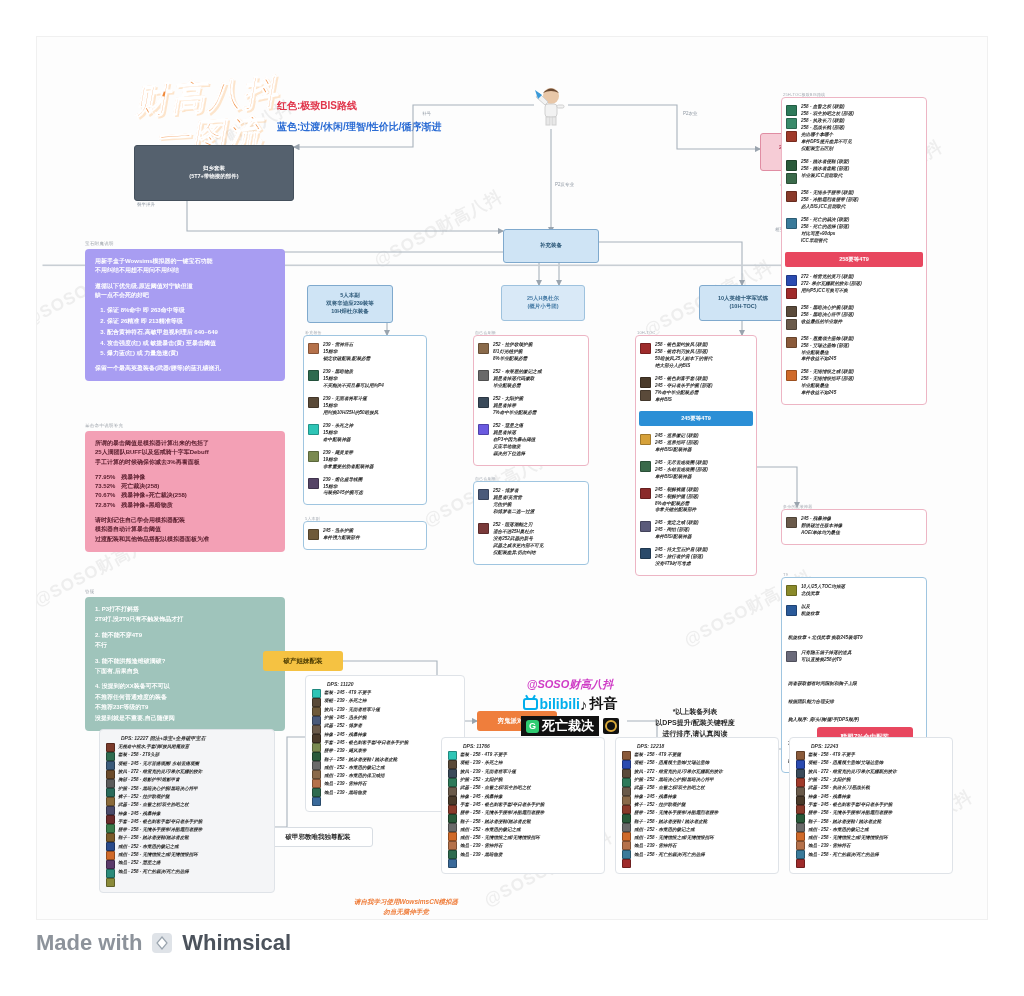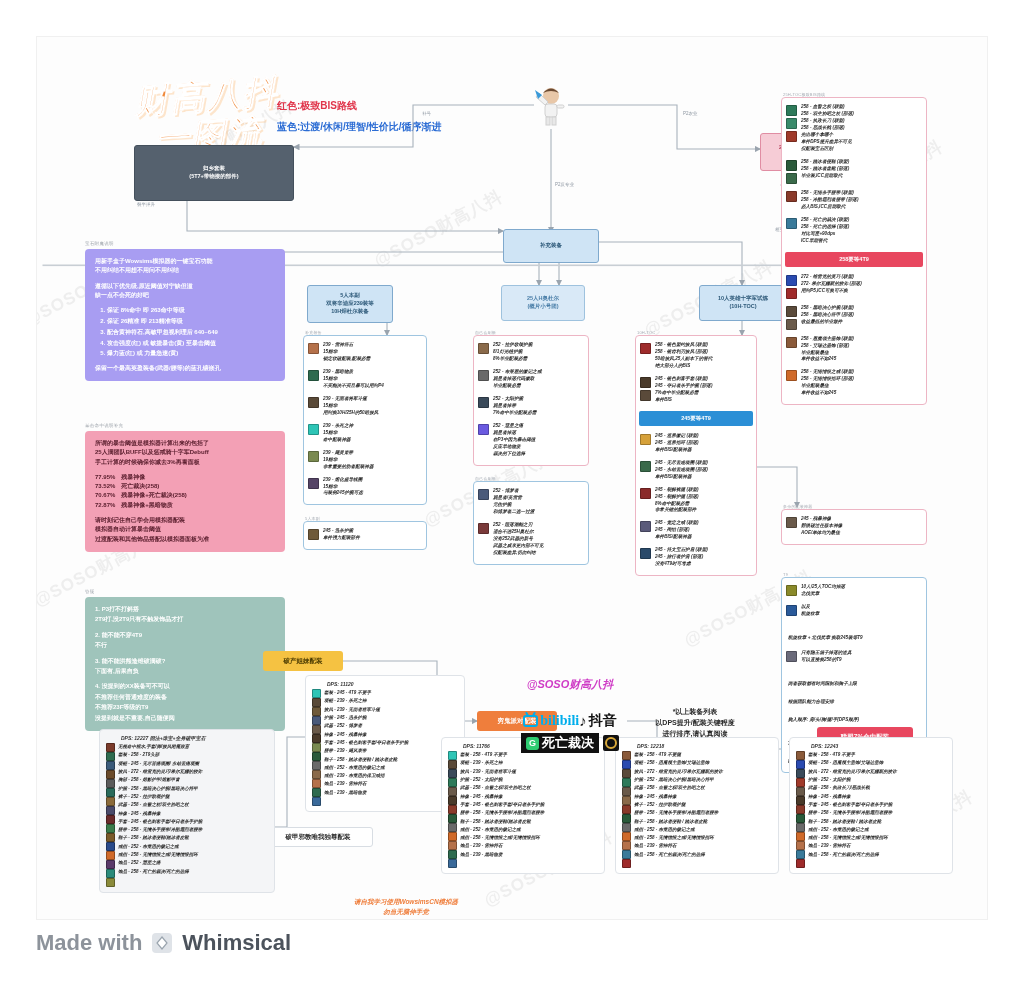--- a/index.html
+++ b/index.html
@@ -93,21 +93,21 @@
   .dps .col-ico { display:flex; flex-direction:column; gap:0px; }
   .dps .col-ico i { display:block; width:9px; height:9px; border-radius:1px;
     border:1px solid rgba(0,0,0,.3); }
   .dps .col-tx { display:flex; flex-direction:column; }
   .dps .col-tx span { font-size:4.5px; font-weight:bold; font-style:italic; color:#2c2c2c;
     line-height:1.85; white-space:nowrap; }
   
   #social { position:absolute; left:438px; top:640px; width:190px; text-align:center; }
   #social .handle { font-size:11px; font-weight:bold; color:#cf3cc6; font-style:italic;
     letter-spacing:0px; }
-  .brandrow { display:flex; align-items:center; justify-content:center; margin-top:20px;font-family:Liberation Serif, serif; }
+  .brandrow { display:flex; align-items:center; justify-content:center; margin-top:3px; }
   .bili { display:flex; align-items:center; gap:2px; color:#00aeec; font-weight:bold; font-size:14px; }
   .bili .tv { width:15px; height:12px; border:2px solid #00aeec; border-radius:3px;
     position:relative; }
   .bili .tv:before,.bili .tv:after{ content:""; position:absolute; width:2px; height:4px;
     background:#00aeec; top:-5px; }
   .bili .tv:before{ left:1px; transform:rotate(-30deg);} .bili .tv:after{ right:1px; transform:rotate(30deg);}
   .tiktok { font-size:14px; font-weight:bold; color:#111; display:flex; align-items:center; gap:2px;}
   .tiktok .note { color:#111; font-size:15px; }
   .box2 { display:flex; align-items:center; justify-content:center; gap:4px; margin-top:3px;}
   .hezi { background:#111; color:#fff; font-weight:bold; font-size:13px; padding:1px 5px;

